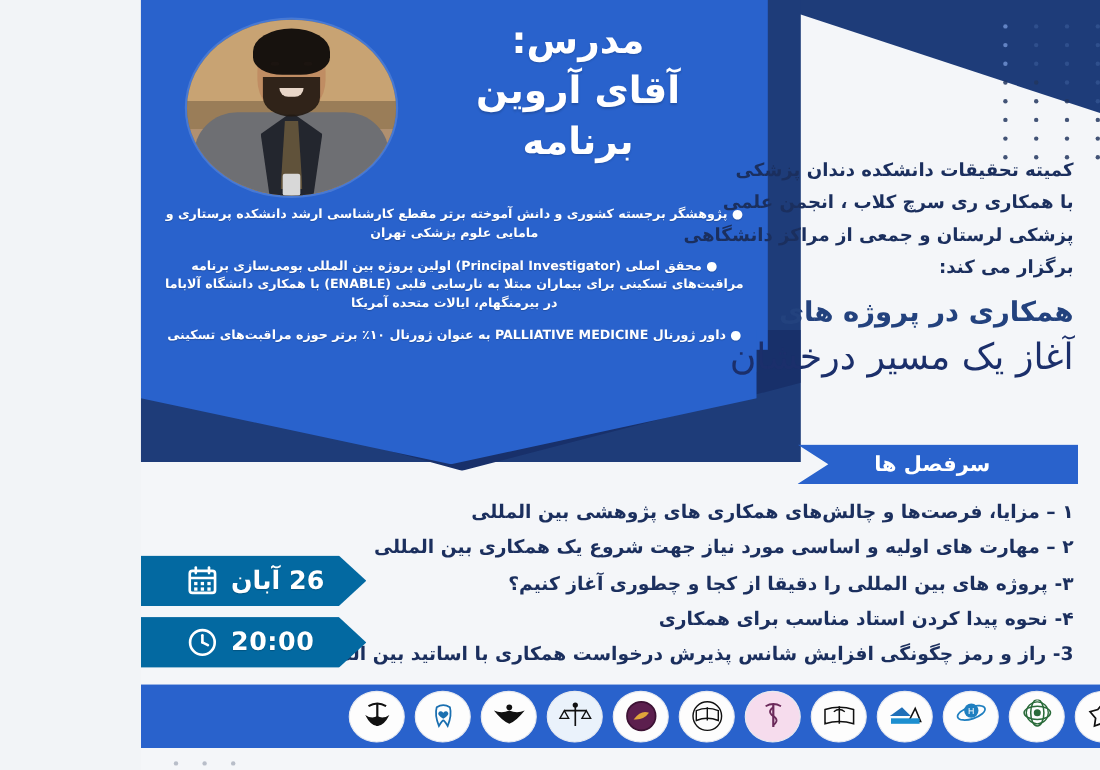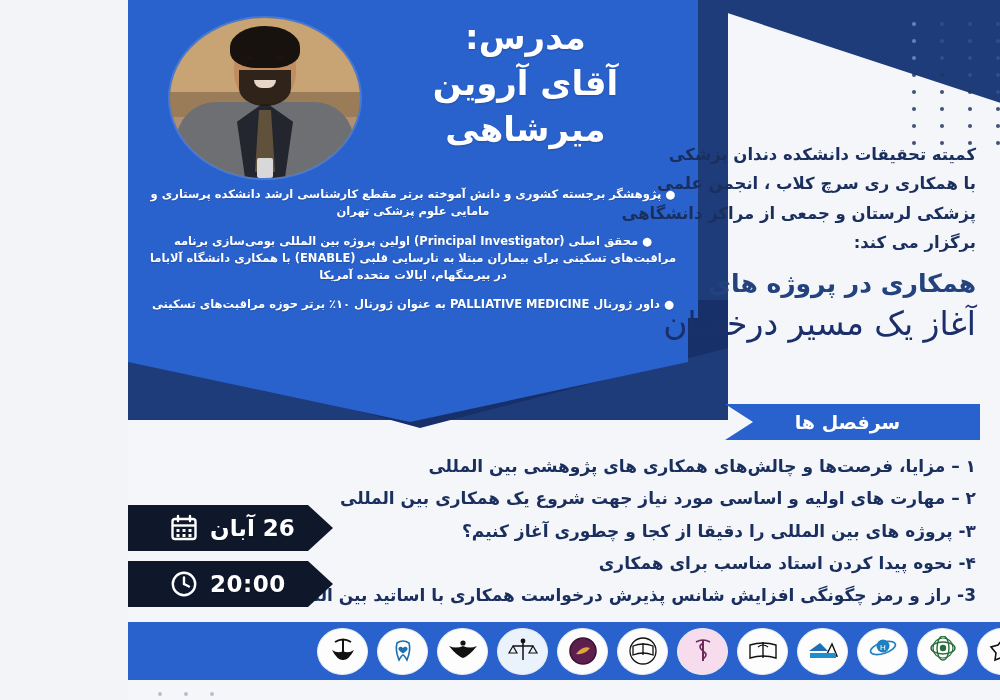--- a/index.html
+++ b/index.html
@@ -167,21 +167,21 @@
     direction:rtl;text-align:right;
   }
   .topic-item{
     color:#1b2f5e;font-weight:bold;font-size:17px;line-height:1.9;
     white-space:nowrap;
   }
 
   
   .badge{
     position:absolute;left:0;height:46px;width:205px;
-    background:#0f172a;
+    background:#0369a1;
     clip-path:polygon(0 0,180px 0,205px 23px,180px 46px,0 46px);
     display:flex;align-items:center;justify-content:flex-end;
     padding-left:0;box-sizing:border-box;
   }
   .badge .inner{
     display:flex;align-items:center;gap:12px;
     padding-right:0;padding-left:42px;direction:rtl;
   }
   .badge .txt{
     color:#fff;font-weight:bold;font-size:23px;letter-spacing:.5px;
@@ -286,21 +286,21 @@
     <div class="hair"></div>
     <div class="eyeL"></div>
     <div class="eyeR"></div>
     <div class="beard"></div>
     <div class="mouth"></div>
   </div>
 
   <div class="speaker-name">
     <div>مدرس:</div>
     <div>آقای آروین</div>
-    <div>میرشاهی</div>
+    <div>برنامه</div>
   </div>
 
   <div class="bullets">
     <div class="bullet">● پژوهشگر برجسته کشوری و دانش آموخته برتر مقطع کارشناسی ارشد دانشکده پرستاری و مامایی علوم پزشکی تهران</div>
     <div class="bullet">● محقق اصلی (Principal Investigator) اولین پروژه بین المللی بومی‌سازی برنامه مراقبت‌های تسکینی برای بیماران مبتلا به نارسایی قلبی (ENABLE) با همکاری دانشگاه آلاباما در بیرمنگهام، ایالات متحده آمریکا</div>
     <div class="bullet">● داور ژورنال PALLIATIVE MEDICINE به عنوان ژورنال ۱۰٪ برتر حوزه مراقبت‌های تسکینی</div>
   </div>
 
   <div class="organizer">
     <div>کمیته تحقیقات دانشکده دندان پزشکی</div>

